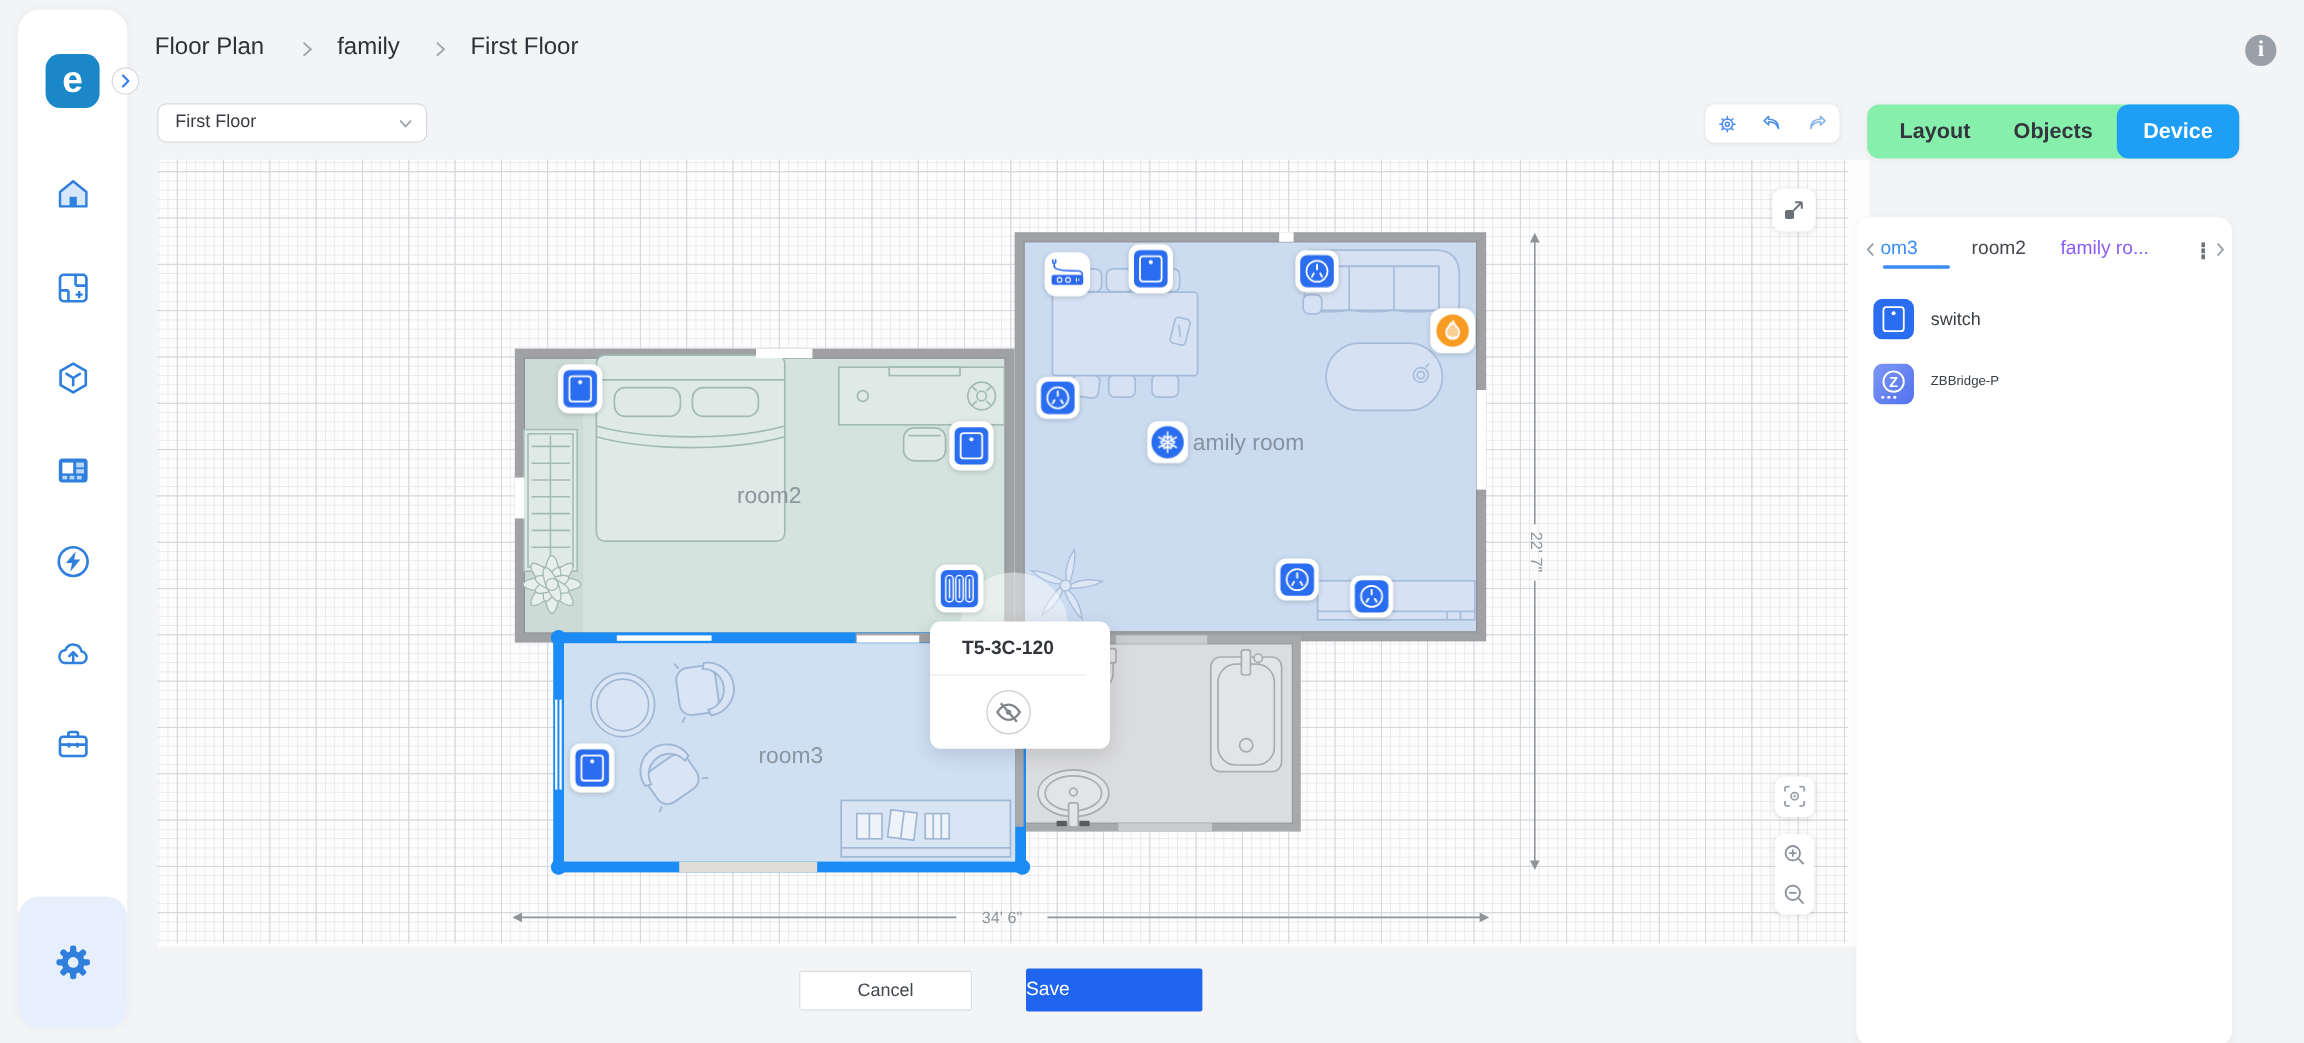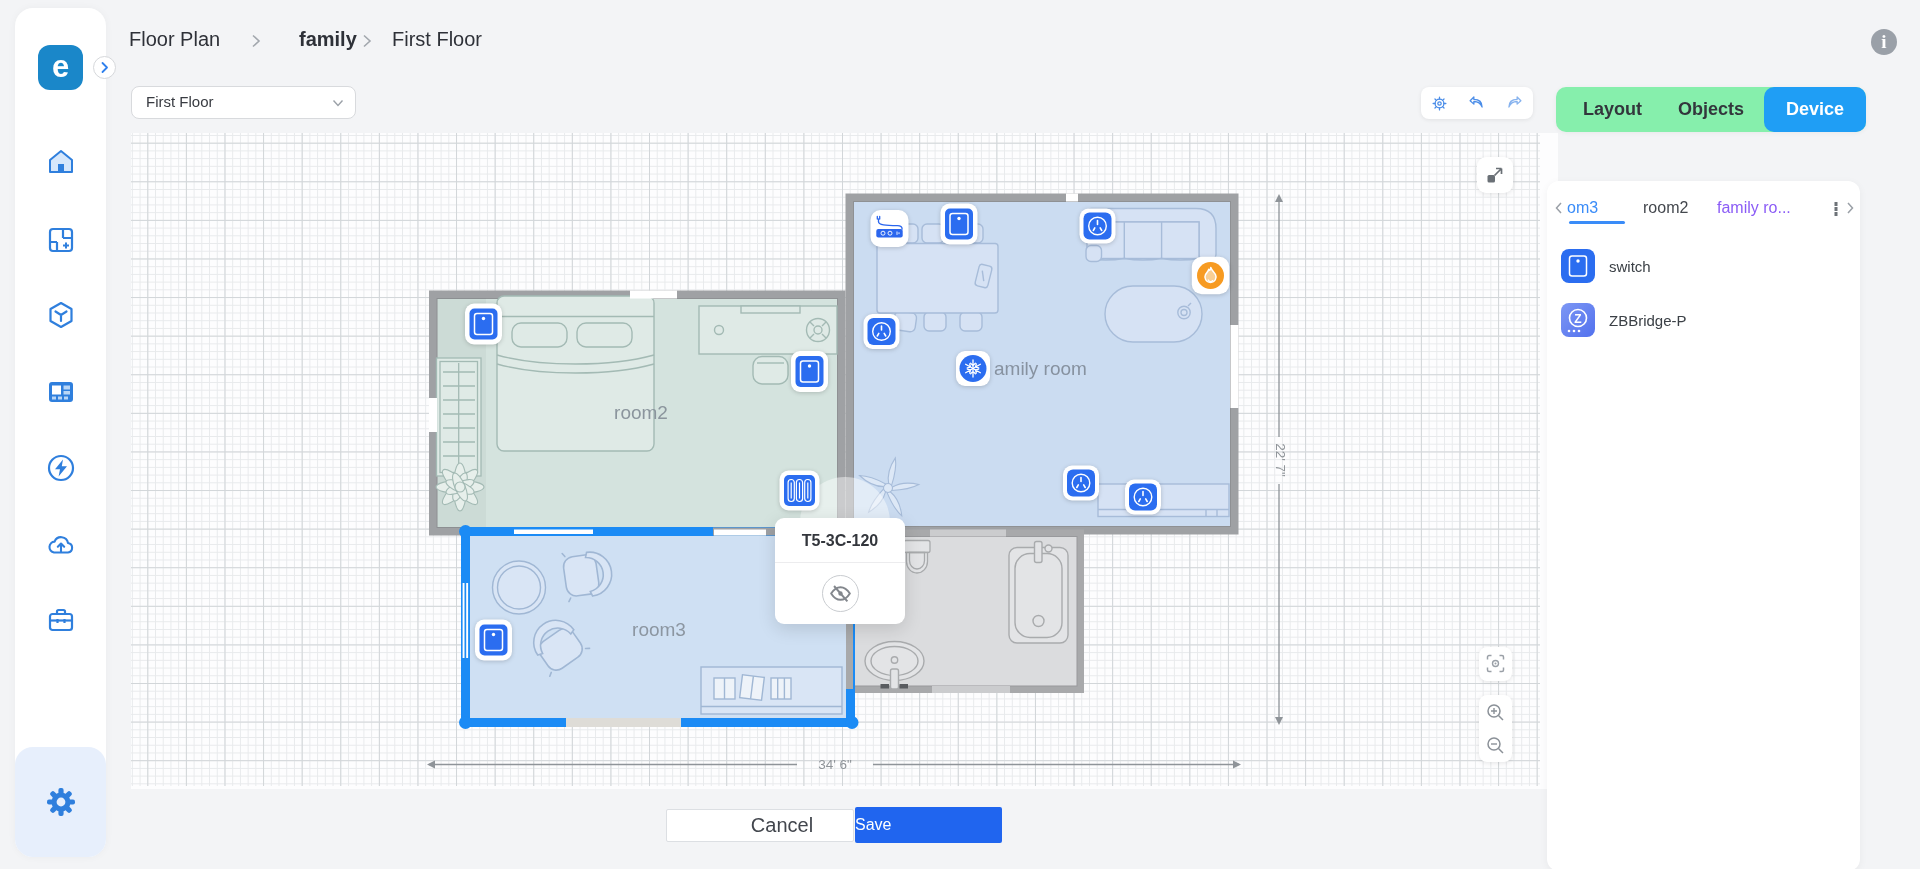--- a/index.html
+++ b/index.html
@@ -371,21 +371,21 @@
       <circle r="4.4" fill="#e7effc"></circle>
     </g>
   </svg>
 
 <div class="crumb" style="left:129px;">Floor Plan</div>
 
 <svg class="abs" style="left:248px;top:33px" width="16" height="16" viewBox="0 0 16 16">
     <path d="M5 2.5 L11 8 L5 13.5" fill="none" stroke="#a2a7ad" stroke-width="1.6"></path>
   </svg>
 
-<div class="crumb" style="left:299px;font-weight:700;">family</div>
+<div class="crumb" style="left:281px;font-weight:400;">family</div>
 
 <svg class="abs" style="left:359px;top:33px" width="16" height="16" viewBox="0 0 16 16">
     <path d="M5 2.5 L11 8 L5 13.5" fill="none" stroke="#a2a7ad" stroke-width="1.6"></path>
   </svg>
 
 <div class="crumb" style="left:392px;font-weight:400;">First Floor</div>
 
 <div class="abs" style="left:1871px;top:29px;width:26px;height:26px;border-radius:50%;background:#9aa0a8;color:#fff;text-align:center;font-family:'Liberation Serif',serif;font-weight:700;font-size:19px;line-height:25px;">i</div>
 
 <div class="abs" style="left:131px;top:86px;width:223px;height:31px;background:#fff;border:1px solid #d8dadd;border-radius:8px;">
@@ -491,35 +491,35 @@
         </linearGradient>
       </defs>
       <rect x="0" y="0" width="34" height="34" rx="8" fill="url(#zbg)"></rect>
       <circle cx="17" cy="15" r="8.5" fill="none" stroke="#fff" stroke-width="1.6"></circle>
       <text x="17" y="19.5" text-anchor="middle" font-family="Liberation Sans" font-size="12" font-weight="700" fill="#fff">Z</text>
       <circle cx="8" cy="28" r="1.3" fill="#fff"></circle>
       <circle cx="13" cy="28" r="1.3" fill="#fff"></circle>
       <circle cx="18" cy="28" r="1.3" fill="#fff"></circle>
     </svg>
 
-  <div class="abs" style="left:62px;top:131px;font-size:15px;color:#3b4046;">ZBBridge-P</div>
-</div>
-
-<div class="abs" style="left:775px;top:518px;width:130px;height:106px;background:#fff;border-radius:9px;box-shadow:0 5px 18px rgba(0,0,0,0.13);">
+  <div class="abs" style="left:62px;top:131px;font-size:11px;color:#3b4046;">ZBBridge-P</div>
+</div>
+
+<div class="abs" style="left:775px;top:518px;width:130px;height:106px;background:#fff;border-radius:9px;box-shadow:0 5px 18px rgba(0,0,0,0.13);padding-left:20px;">
 
   <div class="abs" style="left:0;top:0;width:130px;height:44px;text-align:center;font-size:16px;font-weight:700;color:#33363c;line-height:46px;">T5-3C-120</div>
 
   <div class="abs" style="left:0;top:44px;width:130px;height:1px;background:#ececee;"></div>
 
   <div class="abs" style="left:47px;top:57px;width:35px;height:35px;border:1px solid #c9ccd0;border-radius:50%;">
     <svg class="abs" style="left:5px;top:5px" width="25" height="25" viewBox="0 0 24 24">
         <g fill="none" stroke="#83878d" stroke-width="1.9">
           <path d="M3 12 C5.8 7.6 8.9 5.9 12 5.9 C15.1 5.9 18.2 7.6 21 12 C18.2 16.4 15.1 18.1 12 18.1 C8.9 18.1 5.8 16.4 3 12 Z" stroke-linejoin="round"></path>
           <circle cx="12" cy="12" r="2.1" fill="#83878d" stroke="none"></circle>
           <path d="M5.8 4.8 L18.6 19.6"></path>
         </g>
       </svg>
   </div>
 </div>
 
-<div class="abs" style="left:666px;top:809px;width:142px;height:31px;background:#fff;border:1px solid #dcdfe3;border-radius:2px;text-align:center;font-size:20px;color:#42464d;line-height:31px;padding-left:44px;">Cancel</div>
+<div class="abs" style="left:666px;top:809px;width:142px;height:31px;background:#fff;border:1px solid #dcdfe3;border-radius:2px;text-align:center;font-size:15px;color:#42464d;line-height:31px;">Cancel</div>
 
 <div class="abs" style="left:855px;top:807px;width:147px;height:36px;background:#2065ef;border-radius:2px;text-align:left;font-size:16px;color:#fff;line-height:36px;">Save</div>
 
 </body></html>

